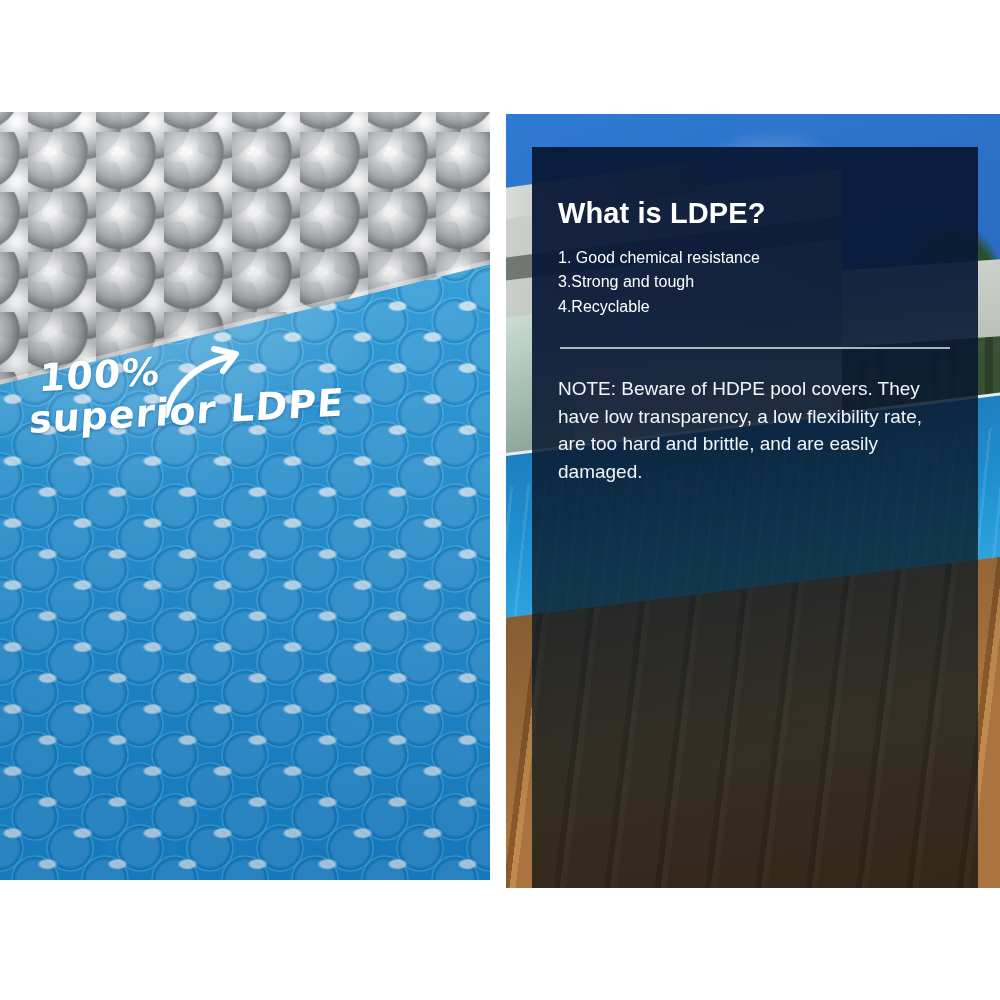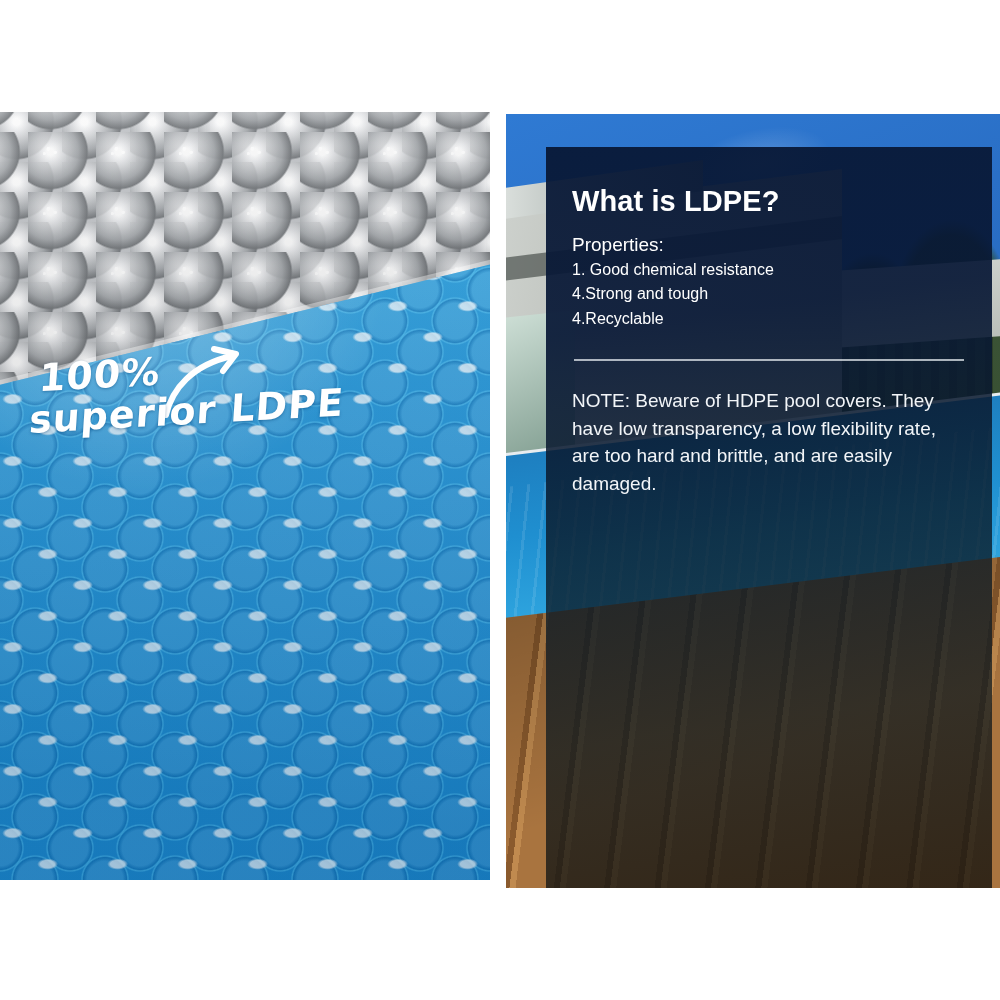--- a/index.html
+++ b/index.html
@@ -194,24 +194,24 @@
     transform: rotate(-7deg);
     transform-origin: left top;
   }
   .rp-deck-front::after {
     content: ""; position: absolute; inset: 0;
     background: linear-gradient(170deg, rgba(0,0,0,.22), rgba(0,0,0,0) 45%);
   }
 
   
   #info-card {
-    position: absolute; left: 40px; top: 33px;
+    position: absolute; left: 26px; top: 33px;
     width: 446px; height: 800px;
     background: linear-gradient(172deg, rgba(8,24,54,.95) 0%, rgba(8,24,54,.93) 22%, rgba(10,26,40,.80) 48%, rgba(12,24,30,.74) 70%, rgba(22,16,8,.80) 100%);
-    padding: 38px 24px 20px 24px;
+    padding: 50px 24px 20px 24px;
     color: #ffffff;
   }
   #card-title {
     font-size: 29px; font-weight: 700; letter-spacing: .1px;
     margin: 0 0 16px 2px;
   }
   .card-p {
     font-size: 19px; line-height: 1.46; font-weight: 400;
     margin: 0 0 18px 2px; color: #f2f5f8;
   }
@@ -271,25 +271,24 @@
     <div class="rp-deck-mid"></div>
     <div class="rp-pool-edge"></div>
     <div class="rp-pool"></div>
     <div class="rp-pool-ripple"></div>
     <div class="rp-deck-front"></div>
 
     <div id="info-card">
       <h1 id="card-title">What is LDPE?</h1>
 
 
-      <p id="props-label">Properties:</p>
 
       <ul id="props-list">
         <li>1. Good chemical resistance</li>
-        <li>4.Strong and tough</li>
+        <li>3.Strong and tough</li>
         <li>4.Recyclable</li>
       </ul>
 
       <div id="card-divider"></div>
 
       <p id="note-text">NOTE: Beware of HDPE pool covers. They have low transparency, a low flexibility rate, are too hard and brittle, and are easily damaged.</p>
     </div>
   </div>
 
 </div>

